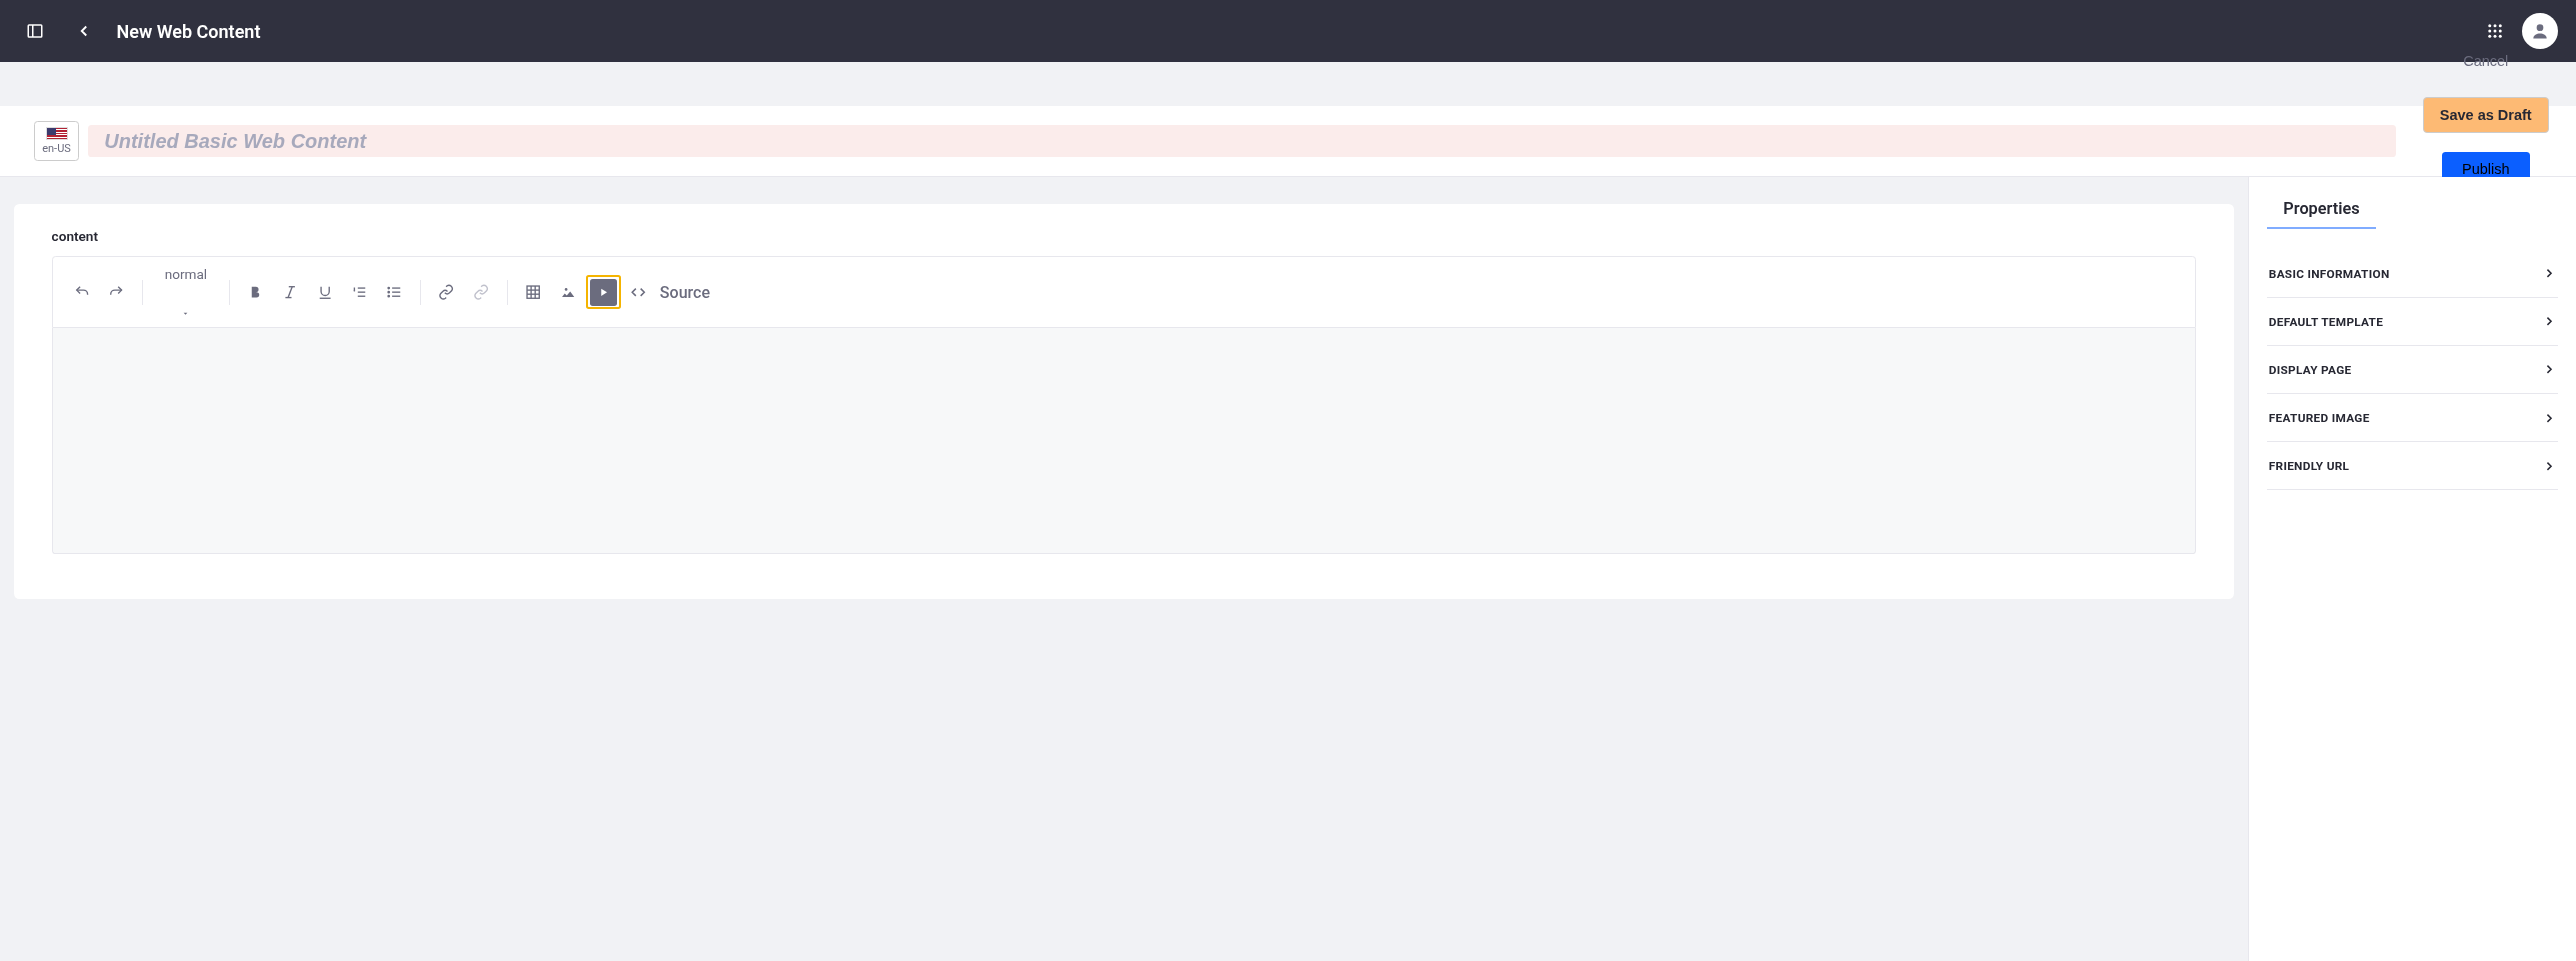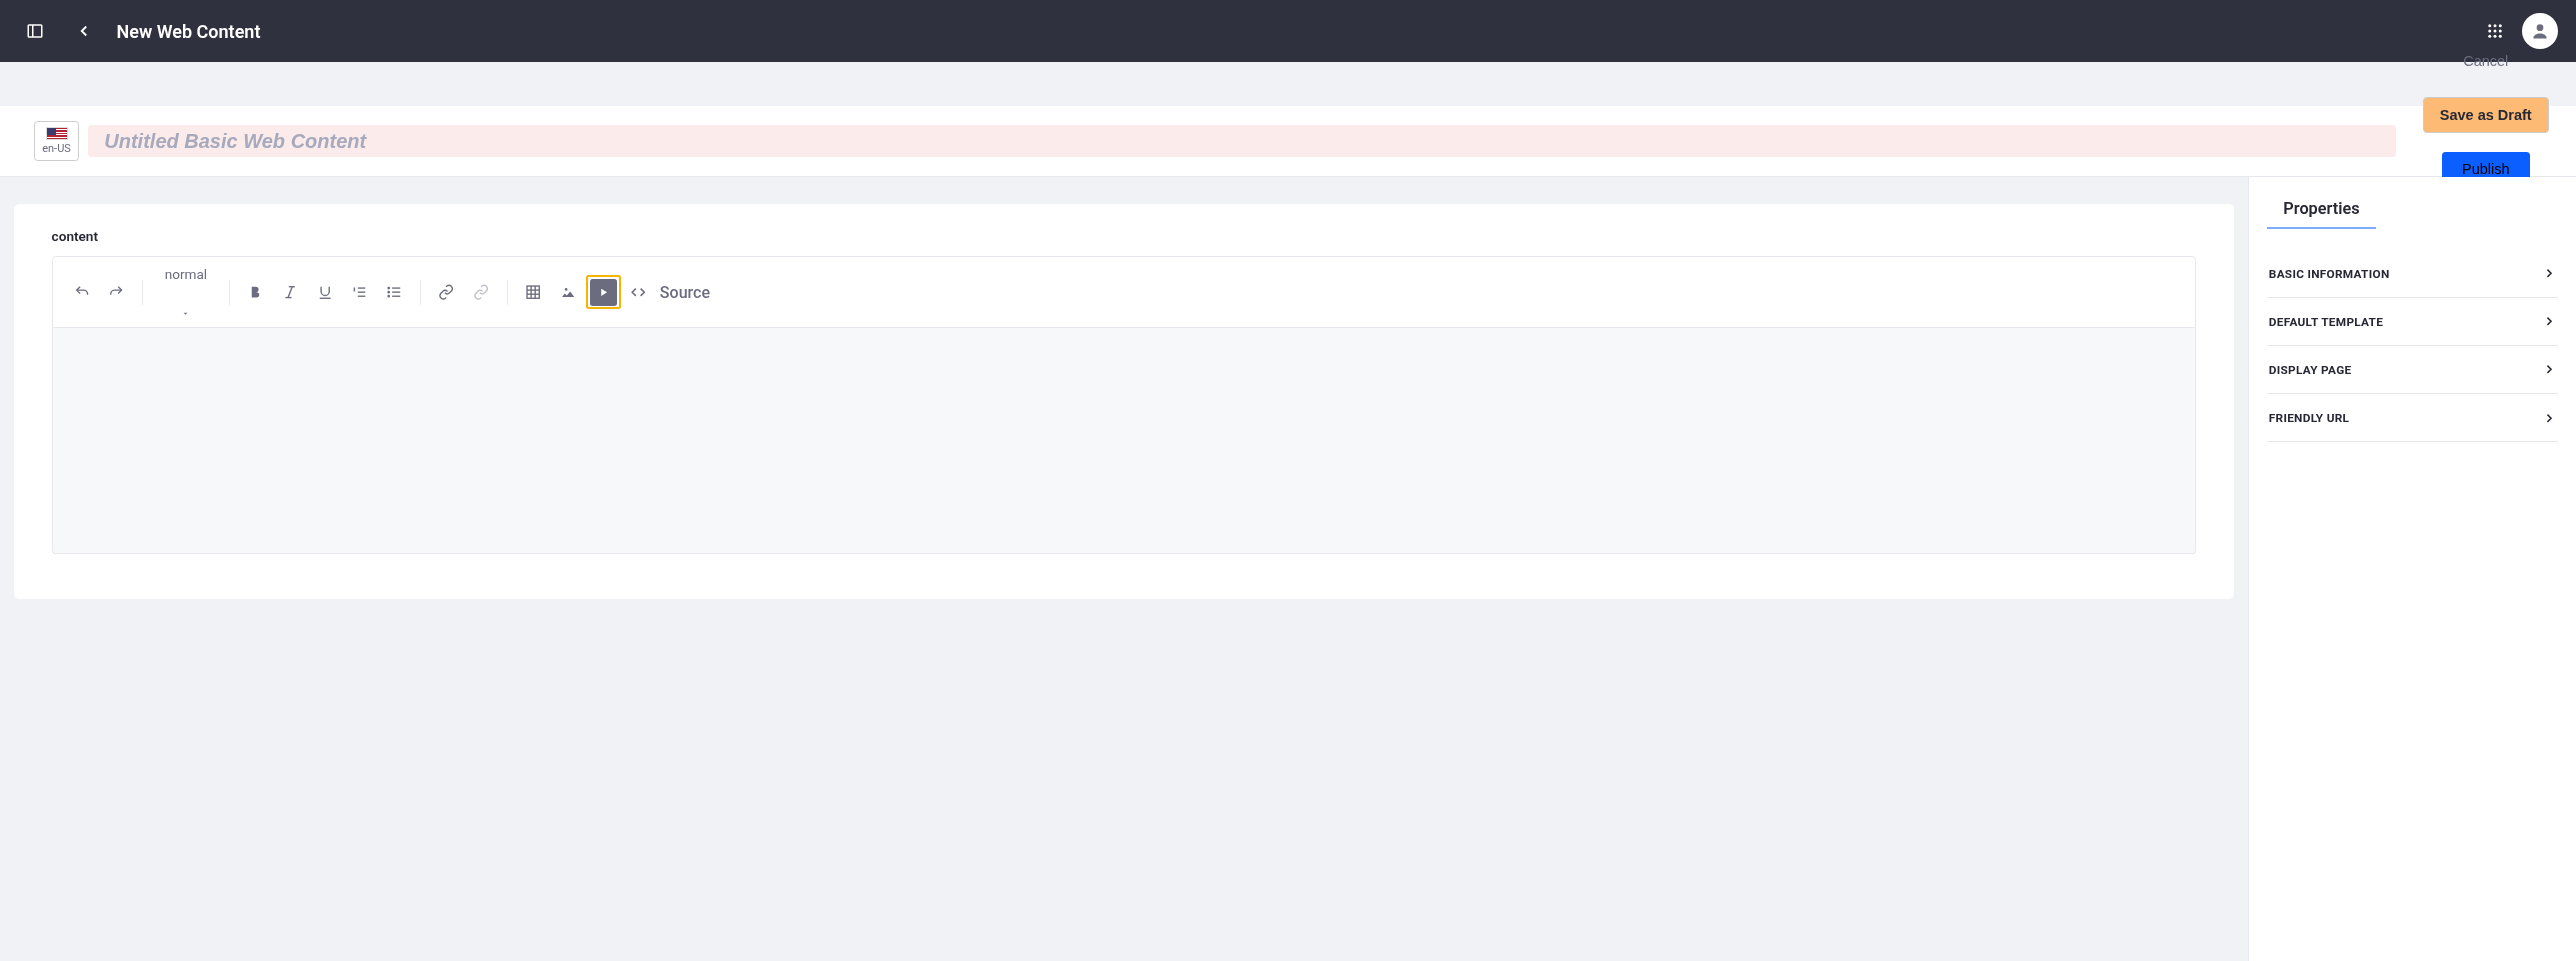--- a/index.html
+++ b/index.html
@@ -231,20 +231,26 @@
           <polyline points="9 18 15 12 9 6"></polyline>
         </svg>
     </div>
     <div class="acc-item">
       <span class="acc-label">DISPLAY PAGE</span>
       <svg width="14.5" height="14.5" viewBox="0 0 24 24" fill="none" stroke="#272833" stroke-width="2.5">
           <polyline points="9 18 15 12 9 6"></polyline>
         </svg>
     </div>
     <div class="acc-item">
+      <span class="acc-label">FEATURED IMAGE</span>
+      <svg width="14.5" height="14.5" viewBox="0 0 24 24" fill="none" stroke="#272833" stroke-width="2.5">
+          <polyline points="9 18 15 12 9 6"></polyline>
+        </svg>
+    </div>
+    <div class="acc-item">
       <span class="acc-label">FRIENDLY URL</span>
       <svg width="14.5" height="14.5" viewBox="0 0 24 24" fill="none" stroke="#272833" stroke-width="2.5">
           <polyline points="9 18 15 12 9 6"></polyline>
         </svg>
     </div>
   </div>
 </div>
 
 
 </body></html>

